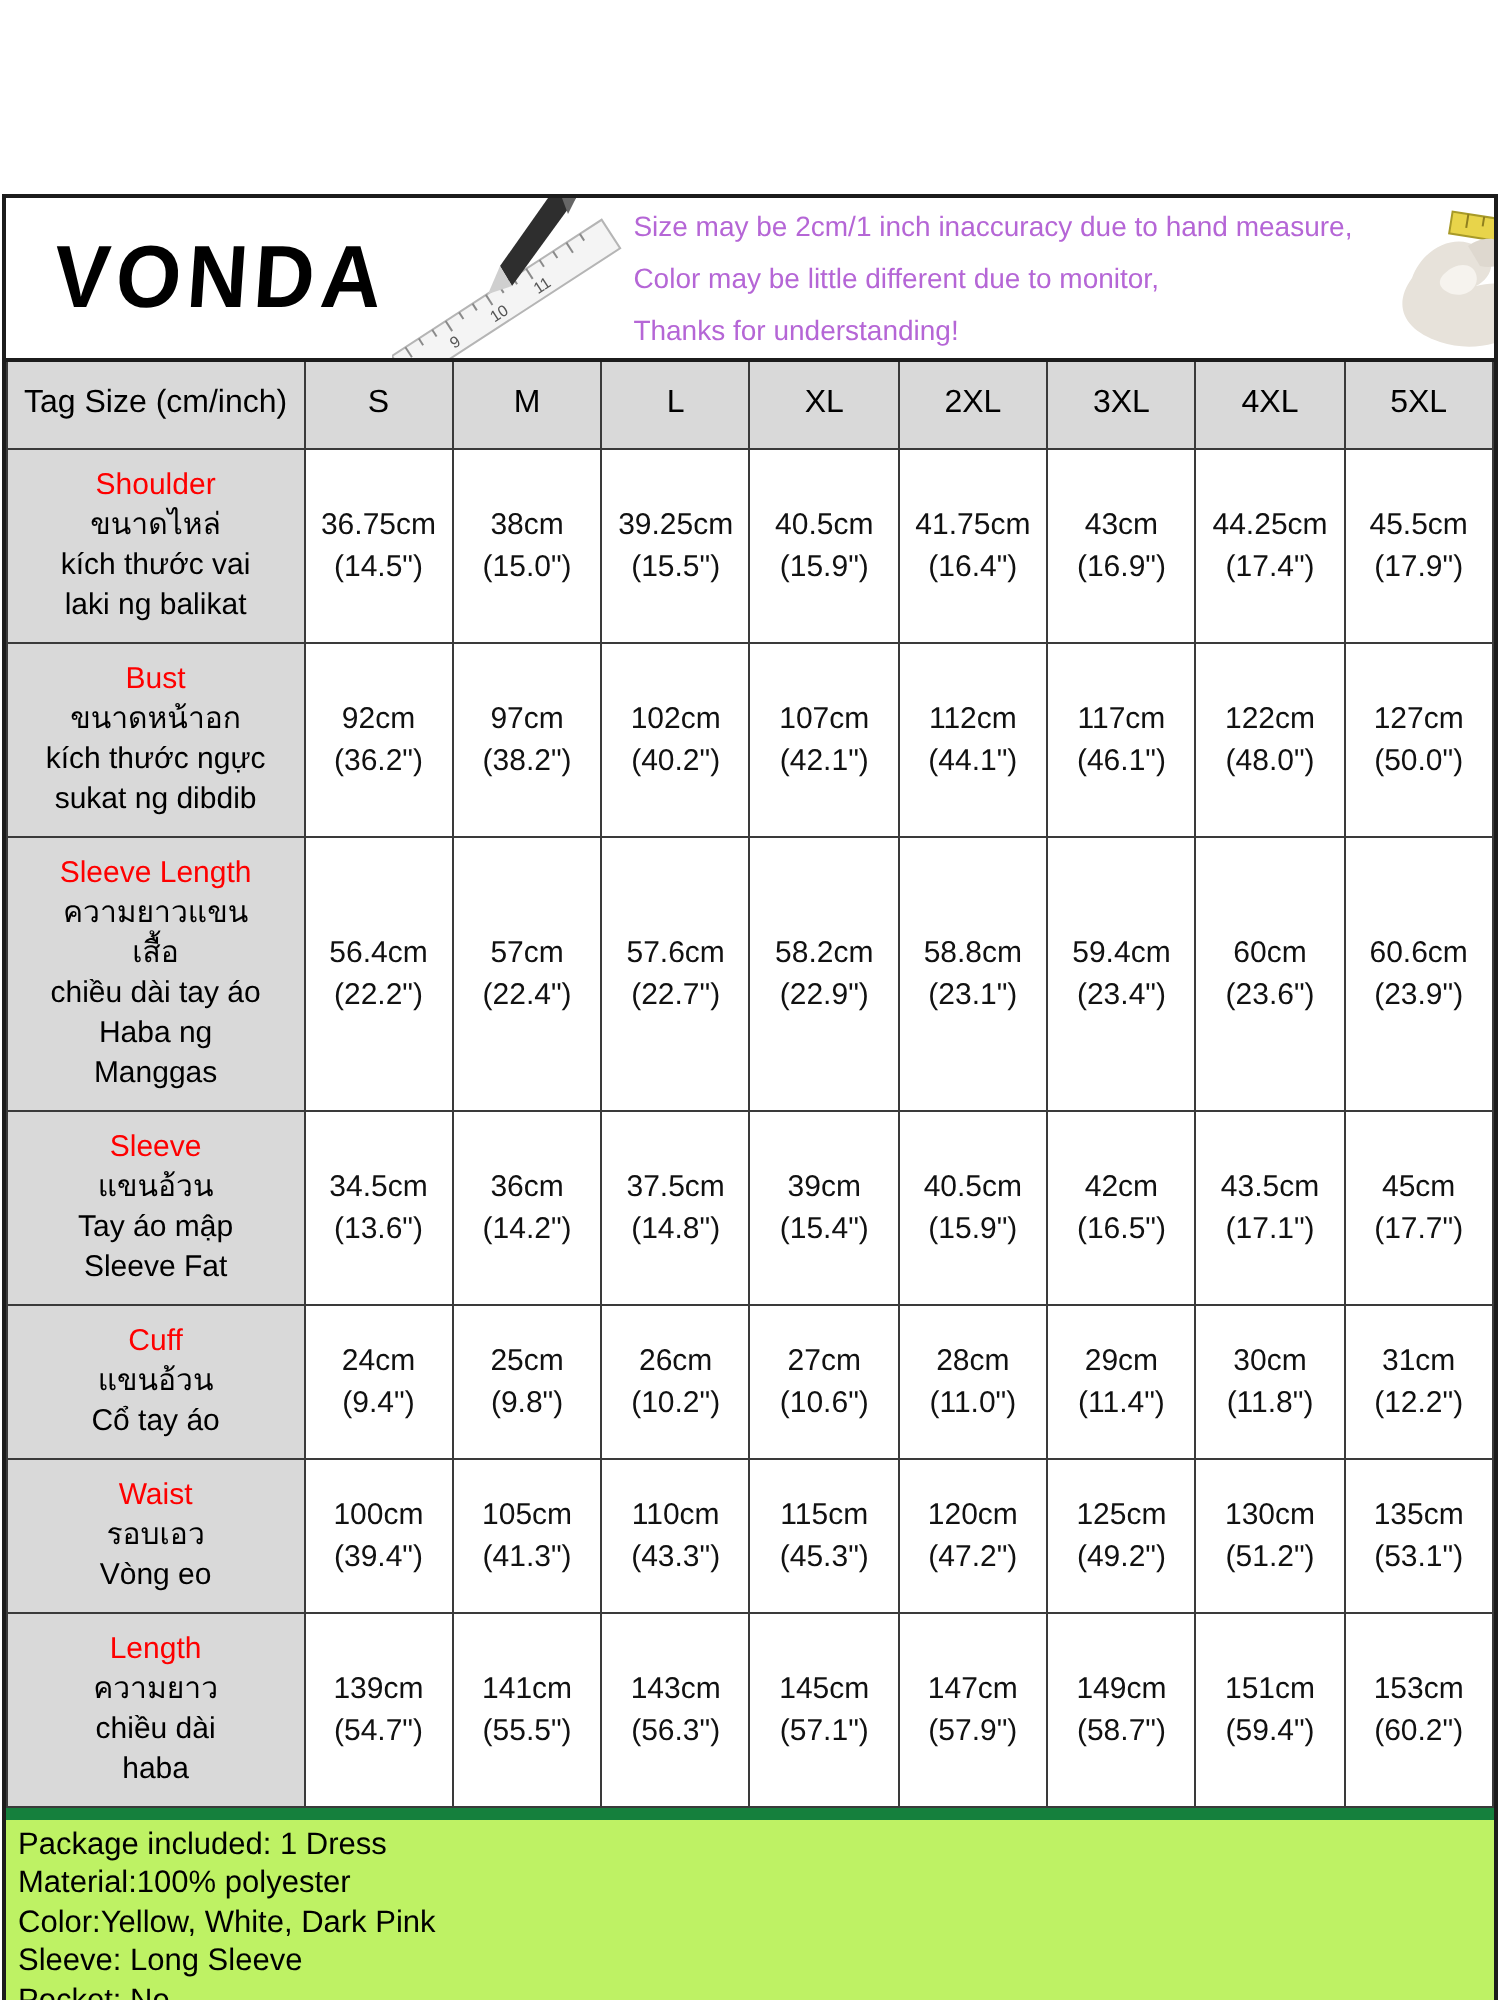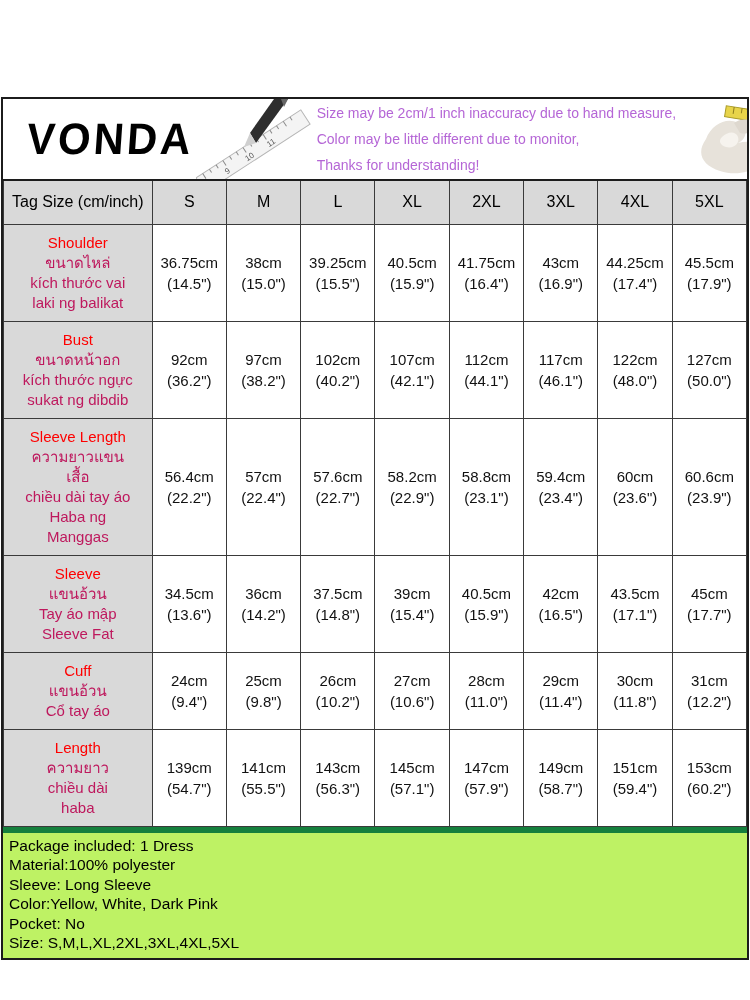--- a/index.html
+++ b/index.html
@@ -67,21 +67,21 @@
     margin-top: 32px;
   }
   th.corner-cell { color: #fe0000; font-size: 15px; }
   .size-table tbody th.label-cell {
     background: #d9d9d9;
     padding: 8px 16px;
     font-size: 15px;
     line-height: 20px;
   }
   .label-en { color: #fe0000; }
-  .label-alt { color: #be185d; }
+  .label-alt { color: #000000; }
   .size-table tbody td {
     background: #fff;
     font-size: 15px;
     line-height: 21px;
     white-space: pre-line;
     padding: 10px 0;
   }
 
   
   .footer-info {
@@ -301,20 +301,43 @@
 (11.0")</td>
             <td>29cm
 (11.4")</td>
             <td>30cm
 (11.8")</td>
             <td>31cm
 (12.2")</td>
           </tr>
           <tr>
             <th class="label-cell">
+              <div class="label-en">Waist</div>
+              <div class="label-alt">รอบเอว</div>
+              <div class="label-alt">Vòng eo</div>
+            </th>
+            <td>100cm
+(39.4")</td>
+            <td>105cm
+(41.3")</td>
+            <td>110cm
+(43.3")</td>
+            <td>115cm
+(45.3")</td>
+            <td>120cm
+(47.2")</td>
+            <td>125cm
+(49.2")</td>
+            <td>130cm
+(51.2")</td>
+            <td>135cm
+(53.1")</td>
+          </tr>
+          <tr>
+            <th class="label-cell">
               <div class="label-en">Length</div>
               <div class="label-alt">ความยาว</div>
               <div class="label-alt">chiều dài</div>
               <div class="label-alt">haba</div>
             </th>
             <td>139cm
 (54.7")</td>
             <td>141cm
 (55.5")</td>
             <td>143cm
@@ -329,20 +352,20 @@
 (59.4")</td>
             <td>153cm
 (60.2")</td>
           </tr>
         </tbody>
     </table>
 
     <div class="footer-info">
         <div class="footer-line">Package included: 1 Dress</div>
         <div class="footer-line">Material:100% polyester</div>
+        <div class="footer-line">Color:Yellow, White, Dark Pink</div>
         <div class="footer-line">Sleeve: Long Sleeve</div>
-        <div class="footer-line">Color:Yellow, White, Dark Pink</div>
         <div class="footer-line">Pocket: No</div>
         <div class="footer-line">Size: S,M,L,XL,2XL,3XL,4XL,5XL</div>
       </div>
 
   </div>
 </div>
 
 </body></html>

